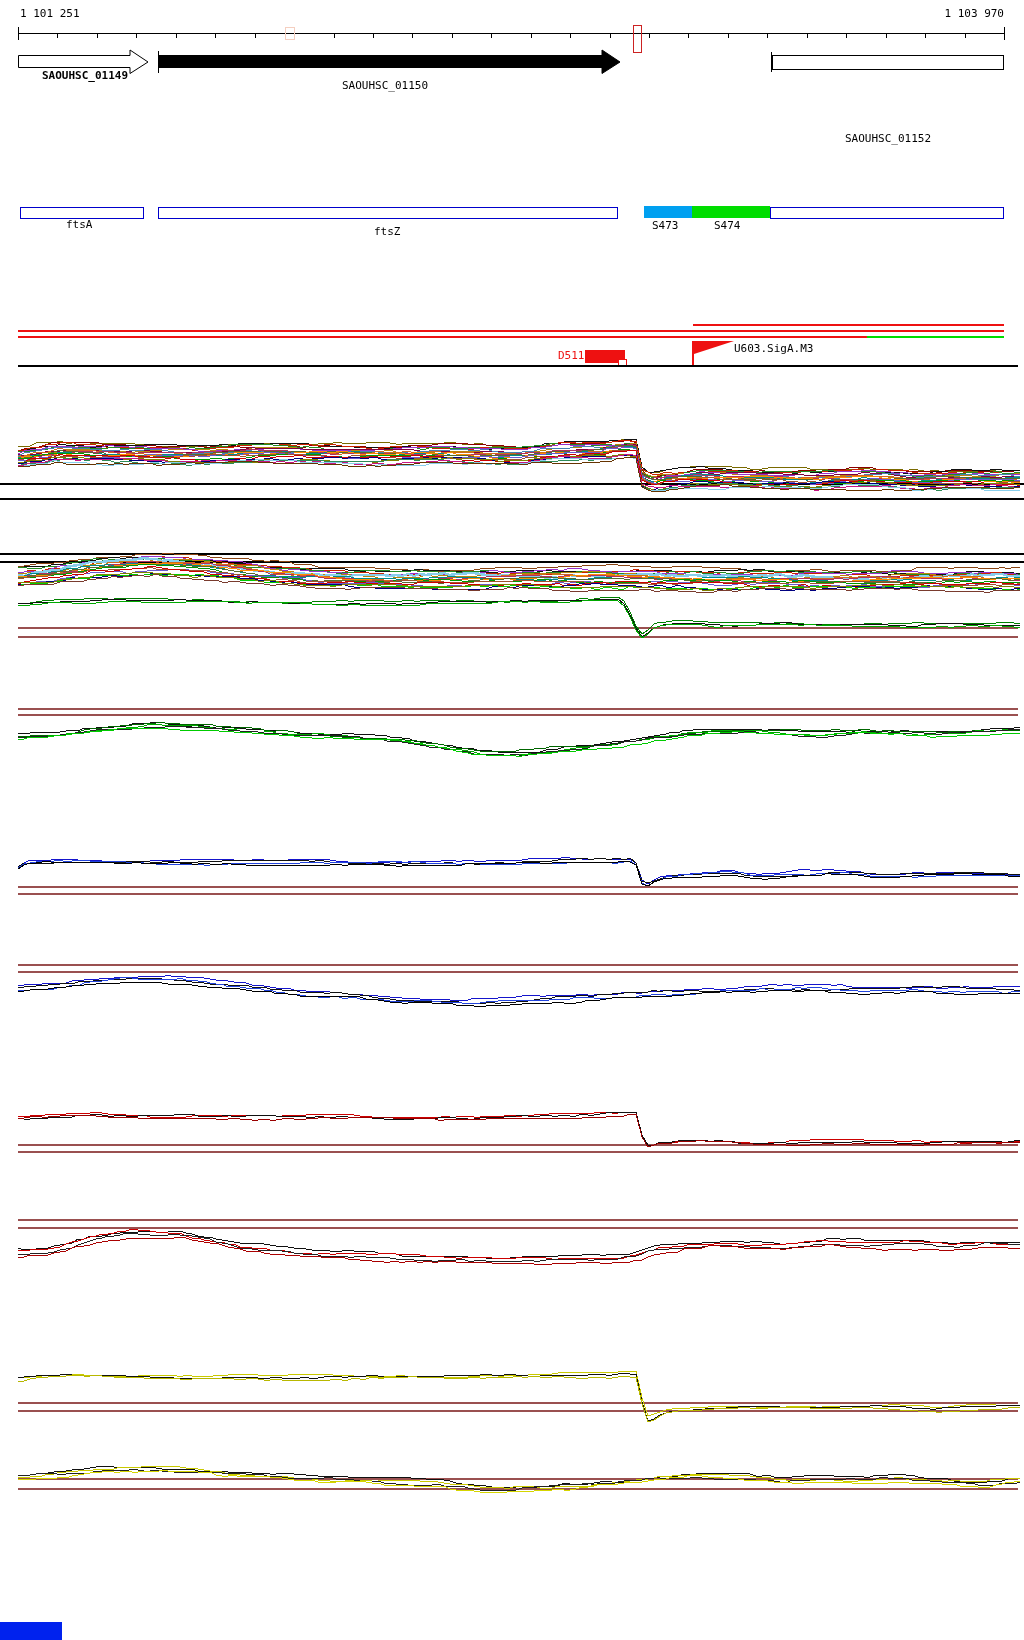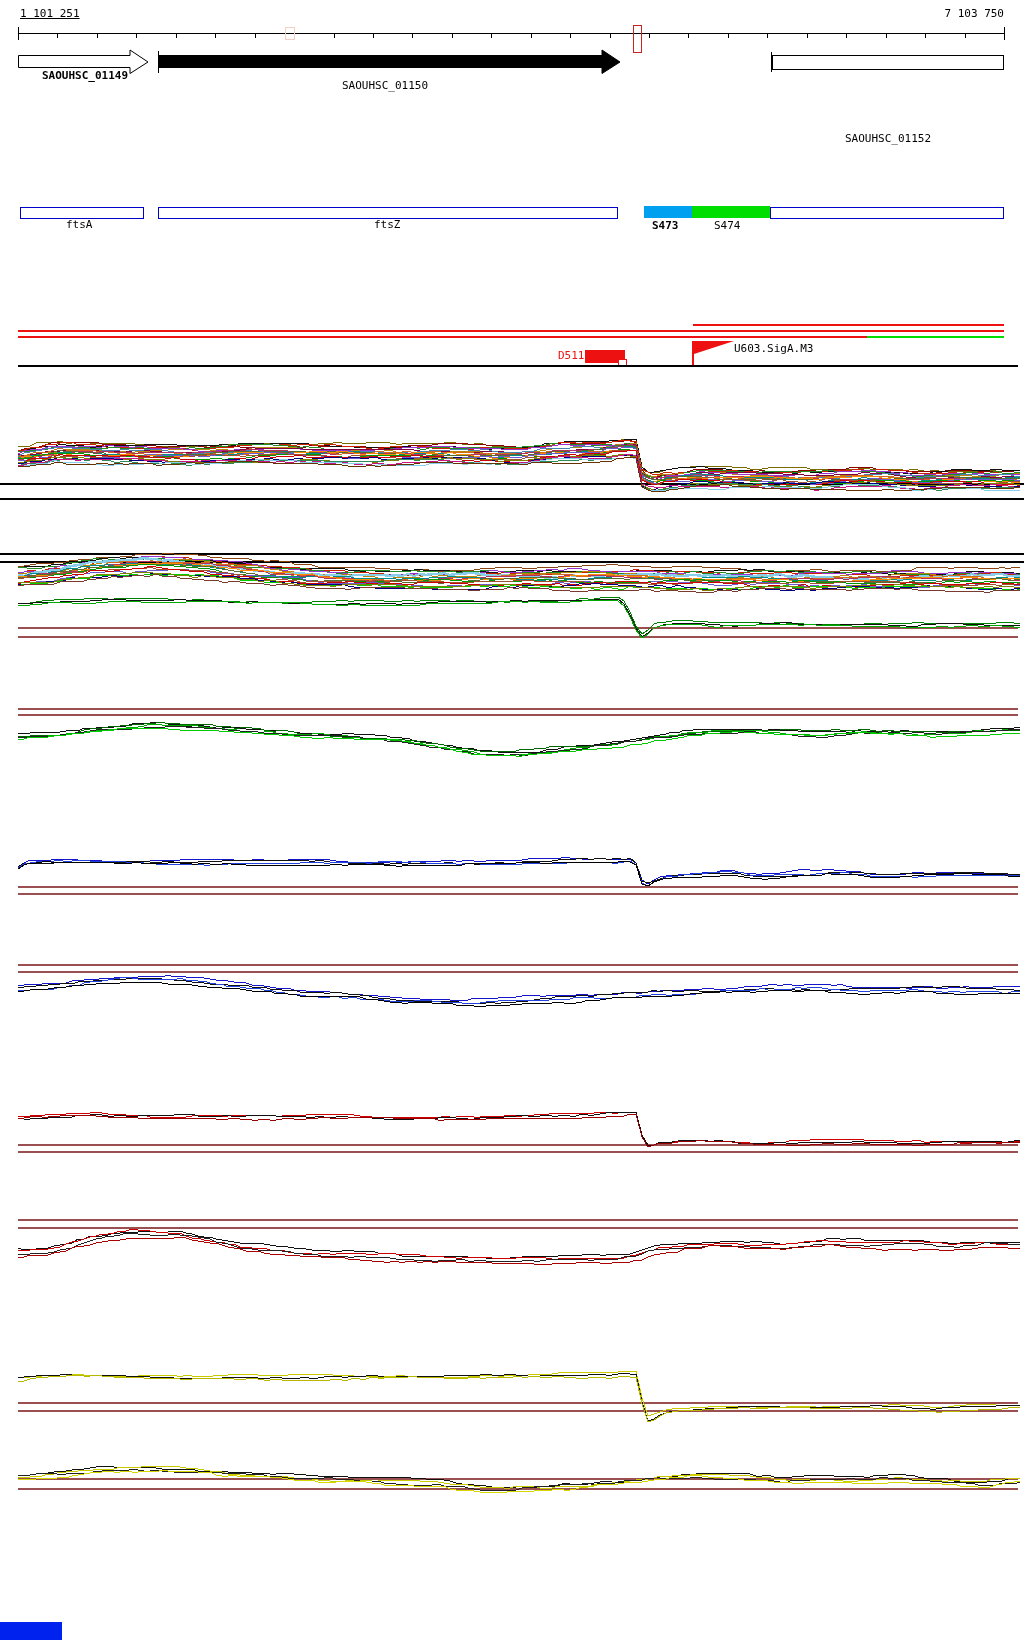--- a/index.html
+++ b/index.html
@@ -133,22 +133,22 @@
       <g shape-rendering="crispEdges">
         <line x1="18" x2="1018" y1="1479" y2="1479" stroke="#9a5050" stroke-width="1.4"></line>
         <line x1="18" x2="1018" y1="1489" y2="1489" stroke="#9a5050" stroke-width="1.4"></line>
         <polyline points="18,1476 24,1475 30,1475 36,1474 42,1473 48,1473 54,1472 60,1471 66,1471 72,1470 78,1469 84,1469 90,1468 96,1467 102,1466 108,1466 114,1467 120,1467 126,1467 132,1468 138,1467 144,1468 150,1467 156,1468 162,1469 168,1469 174,1470 180,1469 186,1469 192,1469 198,1471 204,1471 210,1471 216,1472 222,1471 228,1472 234,1472 240,1472 246,1472 252,1473 258,1473 264,1473 270,1474 276,1474 282,1473 288,1473 294,1474 300,1474 306,1475 312,1475 318,1476 324,1476 330,1476 336,1477 342,1476 348,1477 354,1478 360,1477 366,1477 372,1477 378,1478 384,1477 390,1477 396,1478 402,1477 408,1477 414,1479 420,1478 426,1479 432,1479 438,1479 444,1480 450,1481 456,1483 462,1484 468,1484 474,1485 480,1485 486,1486 492,1487 498,1488 504,1487 510,1487 516,1487 522,1486 528,1488 534,1487 540,1487 546,1486 552,1486 558,1486 564,1483 570,1484 576,1484 582,1484 588,1484 594,1483 600,1482 606,1481 612,1482 618,1482 624,1482 630,1480 636,1480 642,1480 648,1479 654,1478 660,1477 666,1476 672,1477 678,1476 684,1474 690,1475 696,1474 702,1473 708,1473 714,1473 720,1474 726,1473 732,1473 738,1474 744,1473 750,1474 756,1476 762,1476 768,1475 774,1477 780,1477 786,1477 792,1477 798,1476 804,1476 810,1475 816,1475 822,1475 828,1475 834,1476 840,1476 846,1477 852,1476 858,1476 864,1477 870,1477 876,1475 882,1476 888,1475 894,1474 900,1474 906,1475 912,1475 918,1477 924,1478 930,1478 936,1478 942,1478 948,1479 954,1481 960,1482 966,1482 972,1482 978,1482 984,1483 990,1481 996,1481 1002,1481 1008,1479 1014,1478 1020,1478" fill="none" stroke="#111111" stroke-width="1"></polyline>
         <polyline points="18,1477 24,1477 30,1477 36,1476 42,1476 48,1474 54,1474 60,1472 66,1472 72,1471 78,1471 84,1470 90,1471 96,1469 102,1469 108,1469 114,1469 120,1467 126,1468 132,1467 138,1468 144,1466 150,1466 156,1466 162,1466 168,1467 174,1466 180,1467 186,1468 192,1468 198,1469 204,1470 210,1471 216,1471 222,1472 228,1474 234,1474 240,1475 246,1475 252,1475 258,1477 264,1476 270,1477 276,1477 282,1476 288,1477 294,1478 300,1478 306,1478 312,1479 318,1480 324,1480 330,1481 336,1481 342,1482 348,1480 354,1481 360,1480 366,1480 372,1481 378,1481 384,1480 390,1480 396,1480 402,1480 408,1481 414,1480 420,1481 426,1482 432,1481 438,1482 444,1483 450,1484 456,1484 462,1484 468,1485 474,1486 480,1487 486,1487 492,1488 498,1487 504,1488 510,1488 516,1486 522,1486 528,1486 534,1486 540,1488 546,1488 552,1488 558,1486 564,1487 570,1486 576,1486 582,1487 588,1486 594,1486 600,1484 606,1484 612,1483 618,1482 624,1481 630,1481 636,1480 642,1479 648,1479 654,1478 660,1476 666,1476 672,1476 678,1475 684,1475 690,1475 696,1474 702,1474 708,1474 714,1474 720,1475 726,1474 732,1476 738,1475 744,1475 750,1476 756,1477 762,1478 768,1477 774,1479 780,1479 786,1480 792,1480 798,1479 804,1479 810,1480 816,1480 822,1479 828,1479 834,1480 840,1480 846,1482 852,1481 858,1481 864,1480 870,1481 876,1479 882,1480 888,1479 894,1478 900,1477 906,1479 912,1479 918,1479 924,1479 930,1481 936,1480 942,1481 948,1481 954,1480 960,1481 966,1481 972,1482 978,1481 984,1482 990,1480 996,1479 1002,1480 1008,1478 1014,1479 1020,1478" fill="none" stroke="#c9c900" stroke-width="1"></polyline>
         <polyline points="18,1476 24,1475 30,1475 36,1474 42,1473 48,1473 54,1473 60,1475 66,1474 72,1473 78,1473 84,1473 90,1473 96,1471 102,1471 108,1470 114,1471 120,1470 126,1471 132,1469 138,1470 144,1471 150,1471 156,1470 162,1471 168,1471 174,1472 180,1472 186,1472 192,1473 198,1472 204,1472 210,1473 216,1472 222,1473 228,1473 234,1473 240,1473 246,1474 252,1475 258,1474 264,1475 270,1477 276,1476 282,1477 288,1478 294,1478 300,1478 306,1478 312,1478 318,1479 324,1478 330,1477 336,1479 342,1480 348,1479 354,1480 360,1481 366,1482 372,1482 378,1481 384,1483 390,1483 396,1484 402,1484 408,1485 414,1485 420,1485 426,1485 432,1485 438,1484 444,1486 450,1486 456,1487 462,1486 468,1488 474,1489 480,1490 486,1490 492,1491 498,1490 504,1490 510,1491 516,1490 522,1488 528,1487 534,1487 540,1486 546,1487 552,1485 558,1485 564,1484 570,1484 576,1485 582,1484 588,1483 594,1485 600,1483 606,1483 612,1484 618,1482 624,1481 630,1480 636,1480 642,1480 648,1478 654,1479 660,1479 666,1478 672,1478 678,1478 684,1478 690,1478 696,1477 702,1478 708,1478 714,1479 720,1479 726,1479 732,1479 738,1479 744,1479 750,1479 756,1480 762,1480 768,1480 774,1481 780,1482 786,1483 792,1480 798,1480 804,1480 810,1480 816,1479 822,1479 828,1479 834,1479 840,1480 846,1479 852,1478 858,1480 864,1479 870,1479 876,1479 882,1477 888,1478 894,1478 900,1478 906,1478 912,1480 918,1480 924,1480 930,1481 936,1481 942,1482 948,1483 954,1482 960,1482 966,1483 972,1483 978,1485 984,1485 990,1485 996,1485 1002,1483 1008,1483 1014,1484 1020,1482" fill="none" stroke="#222222" stroke-width="1"></polyline>
         <polyline points="18,1480 24,1479 30,1480 36,1479 42,1478 48,1478 54,1479 60,1477 66,1478 72,1476 78,1475 84,1474 90,1473 96,1472 102,1472 108,1471 114,1472 120,1472 126,1471 132,1472 138,1472 144,1471 150,1471 156,1472 162,1470 168,1471 174,1472 180,1471 186,1471 192,1471 198,1472 204,1472 210,1472 216,1475 222,1476 228,1476 234,1475 240,1477 246,1476 252,1476 258,1477 264,1476 270,1477 276,1477 282,1478 288,1479 294,1480 300,1480 306,1481 312,1480 318,1482 324,1482 330,1482 336,1482 342,1481 348,1481 354,1481 360,1481 366,1482 372,1483 378,1483 384,1485 390,1486 396,1485 402,1485 408,1485 414,1486 420,1486 426,1486 432,1486 438,1486 444,1486 450,1489 456,1490 462,1490 468,1490 474,1491 480,1492 486,1492 492,1492 498,1492 504,1493 510,1491 516,1491 522,1491 528,1491 534,1491 540,1490 546,1491 552,1490 558,1489 564,1490 570,1490 576,1489 582,1487 588,1487 594,1485 600,1484 606,1484 612,1484 618,1484 624,1483 630,1482 636,1482 642,1482 648,1481 654,1480 660,1479 666,1479 672,1477 678,1478 684,1477 690,1475 696,1475 702,1476 708,1477 714,1477 720,1477 726,1479 732,1478 738,1479 744,1480 750,1480 756,1481 762,1480 768,1481 774,1482 780,1483 786,1482 792,1483 798,1483 804,1483 810,1482 816,1483 822,1482 828,1482 834,1482 840,1483 846,1482 852,1483 858,1484 864,1483 870,1483 876,1483 882,1484 888,1483 894,1482 900,1483 906,1482 912,1484 918,1483 924,1483 930,1483 936,1483 942,1484 948,1484 954,1484 960,1486 966,1486 972,1486 978,1487 984,1488 990,1487 996,1485 1002,1484 1008,1482 1014,1482 1020,1481" fill="none" stroke="#d6d600" stroke-width="1"></polyline>
       </g>
     </svg>
 
-  <div class="lbl" style="left:20px;top:8px;text-decoration:underline;">1 101 251</div>
-  <div class="lbl" style="right:20px;top:8px;">7 103 750</div>
+  <div class="lbl" style="left:20px;top:8px;">1 101 251</div>
+  <div class="lbl" style="right:20px;top:8px;">1 103 970</div>
   <div id="ruler" class="abs" style="left:0;top:0;width:1024px;height:46px;">
     <div class="ruler-line" style="left:18px;top:33px;width:986px;height:1px;"></div>
   <div class="tick" style="left: 18px; top: 27px; height: 13px;"></div>
       <div class="tick" style="left: 1004px; top: 27px; height: 13px;"></div>
       <div class="tick" style="left: 57px; top: 33px; height: 5px;"></div>
       <div class="tick" style="left: 97px; top: 33px; height: 5px;"></div>
       <div class="tick" style="left: 136px; top: 33px; height: 5px;"></div>
       <div class="tick" style="left: 176px; top: 33px; height: 5px;"></div>
       <div class="tick" style="left: 215px; top: 33px; height: 5px;"></div>
       <div class="tick" style="left: 255px; top: 33px; height: 5px;"></div>
@@ -188,22 +188,22 @@
   <div class="vtick" style="left:771px;top:52px;height:20px;"></div>
   <div class="gene-rect" style="left:772px;top:55px;width:230px;height:13px;"></div>
   <div class="lbl" style="left:845px;top:89px;margin-top:44px;">SAOUHSC_01152</div>
 
   <div class="feat-outline" style="left:20px;top:207px;width:122px;"></div>
   <div class="feat-outline" style="left:158px;top:207px;width:458px;"></div>
   <div class="feat-fill" style="left: 644px; top: 206px; width: 48px; background-color: rgb(0, 160, 240);"></div>
   <div class="feat-fill" style="left: 692px; top: 206px; width: 78px; background-color: rgb(0, 221, 0);"></div>
   <div class="feat-outline" style="left:770px;top:207px;width:232px;"></div>
   <div class="lbl" style="left:66px;top:219px;">ftsA</div>
-  <div class="lbl" style="left:374px;top:219px;">ftsZ</div>
-  <div class="lbl" style="left:652px;top:220px;font-weight:bold;">S473</div>
+  <div class="lbl" style="left:374px;top:226px;">ftsZ</div>
+  <div class="lbl" style="left:652px;top:220px;">S473</div>
   <div class="lbl" style="left:714px;top:220px;">S474</div>
 
   <div class="hline" style="left: 693px; top: 324px; width: 311px; height: 2px; background-color: rgb(238, 17, 17);"></div>
   <div class="hline" style="left: 18px; top: 330px; width: 986px; height: 2px; background-color: rgb(238, 17, 17);"></div>
   <div class="hline" style="left: 18px; top: 336px; width: 849px; height: 2px; background-color: rgb(238, 17, 17);"></div>
   <div class="hline" style="left: 867px; top: 336px; width: 137px; height: 2px; background-color: rgb(0, 221, 0);"></div>
 
   <div class="lbl red-text" style="left:558px;top:350px;">D511</div>
   <div class="abs" style="left: 585px; top: 350px; width: 40px; height: 13px; background-color: rgb(238, 17, 17);"></div>
   <div class="abs" style="left:618px;top:359px;width:7px;height:6px;background:#fff;border:1px solid #ee1111;"></div>

